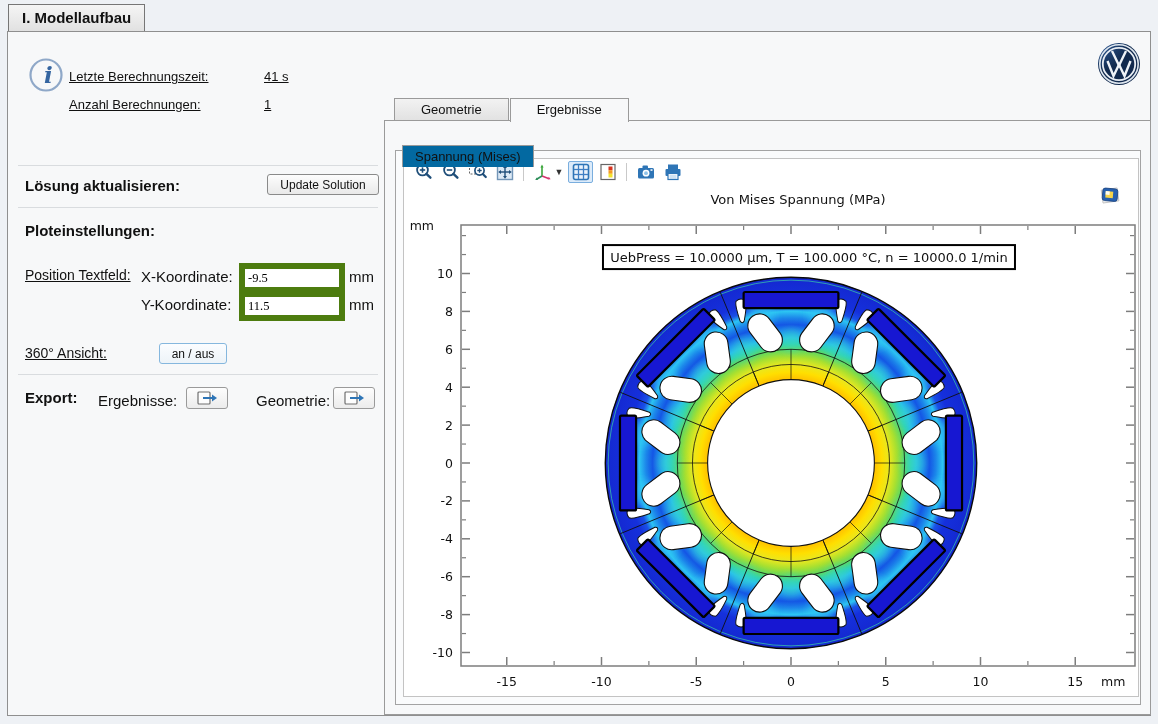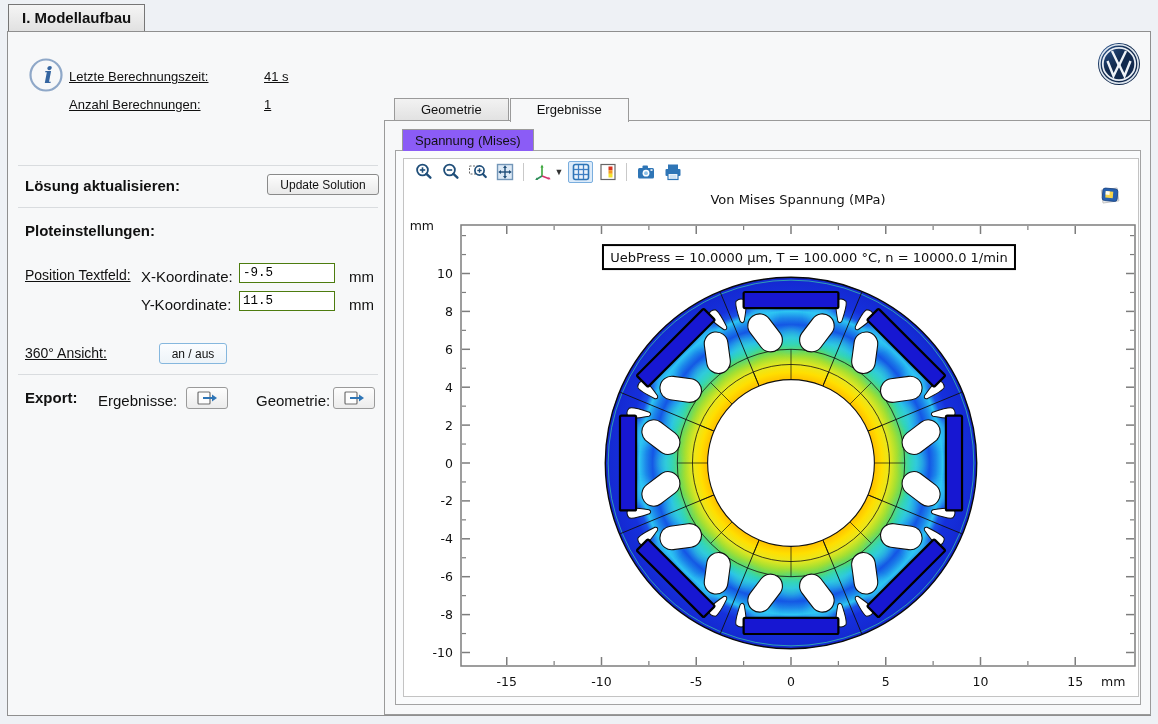--- a/index.html
+++ b/index.html
@@ -18,31 +18,31 @@
   .sep{position:absolute;left:10px;width:360px;height:1px;background:#d9dcdf;}
   .lbl{position:absolute;font-size:13px;white-space:nowrap;text-decoration:underline;}
   .lbl-s{position:absolute;font-size:15px;white-space:nowrap;text-align:center;}
   .heading{position:absolute;font-size:15px;font-weight:bold;white-space:nowrap;}
   .ulab{position:absolute;font-size:14px;text-decoration:underline;white-space:nowrap;}
   .btn{position:absolute;font-family:"Liberation Sans",sans-serif;font-size:12px;color:#111;
        background:linear-gradient(#fdfdfd,#e9e9e9);border:1px solid #8a8a8a;border-radius:3px;cursor:pointer;}
   .btn.blue-focus{border:1px solid #85b7de;background:linear-gradient(#fbfdff,#edf3f8);}
   .iconbtn{position:absolute;background:linear-gradient(#fdfdfd,#ececec);border:1px solid #9a9a9a;
            border-radius:3px;cursor:pointer;display:flex;align-items:center;justify-content:center;}
-  input.field{position:absolute;width:88px;height:18px;border:1px solid #4d7c0f;background:#fff;
-           font-family:Liberation Mono, monospace;font-size:12.5px;padding:0 3px;}
+  input.field{position:absolute;width:88px;height:18px;border:6px solid #4d7c0f;background:#fff;
+           font-family:Liberation Serif, serif;font-size:12.5px;padding:0 3px;}
   
   .rp-tabs{position:absolute;left:386px;top:66px;display:flex;z-index:4;}
   .rp-tab{height:21px;line-height:21px;padding:0 26px;font-size:13px;border:1px solid #9a9a9a;
           border-bottom:none;background:linear-gradient(#f2f2f2,#e2e2e2);margin-right:1px;cursor:pointer;}
   .rp-tab.active{background:#f7f8f9;height:23px;position:relative;z-index:5;}
   .rp-container{position:absolute;left:376px;top:88px;width:765px;height:593px;
                 border:1px solid #9a9a9a;background:#f7f8f9;}
-  .plot-tab{position:absolute;left:17px;top:8px;height:21px;line-height:21px;padding:0 12px;
-            font-size:13px;border:1px solid #9a9a9a;border-bottom:none;background:#8b5cf6;z-index:3;cursor:pointer;}
+  .plot-tab{position:absolute;left:17px;top:24px;height:21px;line-height:21px;padding:0 12px;
+            font-size:13px;border:1px solid #9a9a9a;border-bottom:none;background:#0369a1;z-index:3;cursor:pointer;}
   .plot-container{position:absolute;left:10px;top:29px;width:744px;height:553px;
                   border:1px solid #a3a3a3;background:#fafbfc;}
   .plot-white{position:absolute;left:7px;top:7px;width:734px;height:537px;
               border:1px solid #c3c3c3;background:#fff;}
   .toolbar{position:absolute;left:6px;top:1px;height:24px;display:flex;align-items:center;z-index:2;background:#fff;}
   .tbtn{width:25px;height:22px;border:1px solid transparent;background:transparent;padding:0;margin:0 1px;
         display:flex;align-items:center;justify-content:center;cursor:pointer;}
   .tbtn.wide{width:36px;}
   .tbtn.active{background:#dcebfa;border:1px solid #7aaede;border-radius:2px;}
   .tsep{width:1px;height:18px;background:#c9c9c9;margin:0 5px;}

